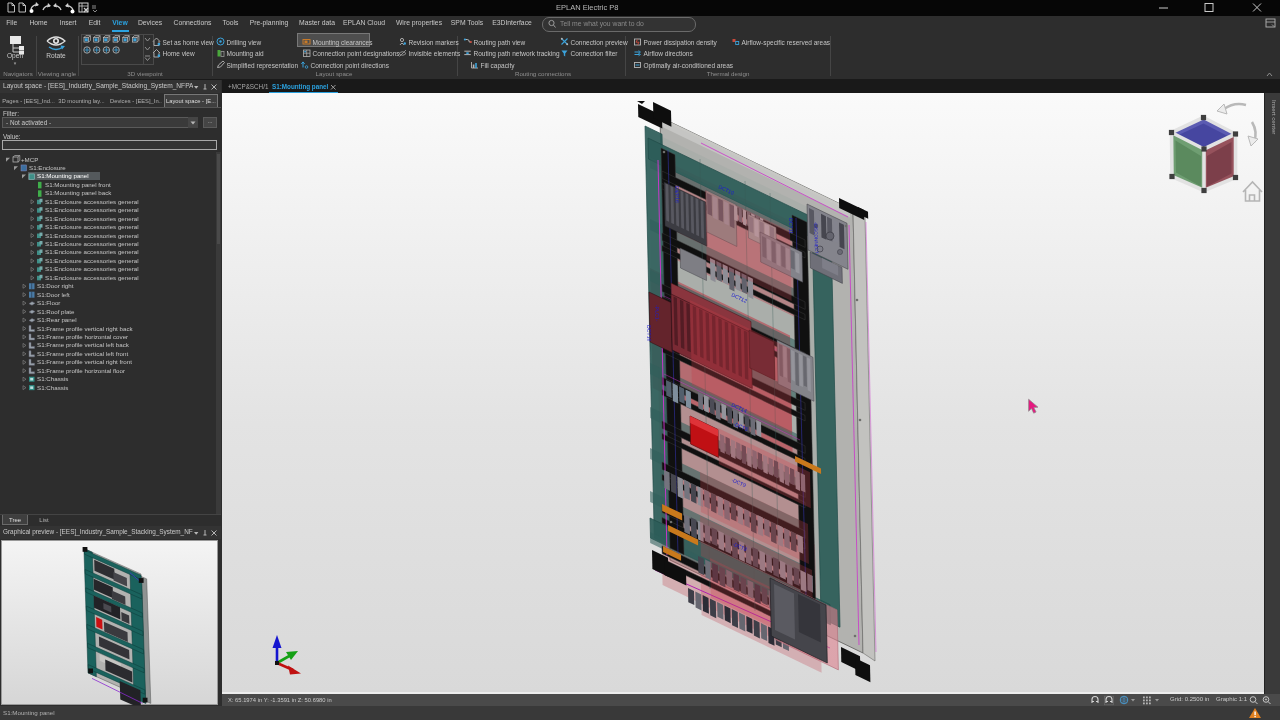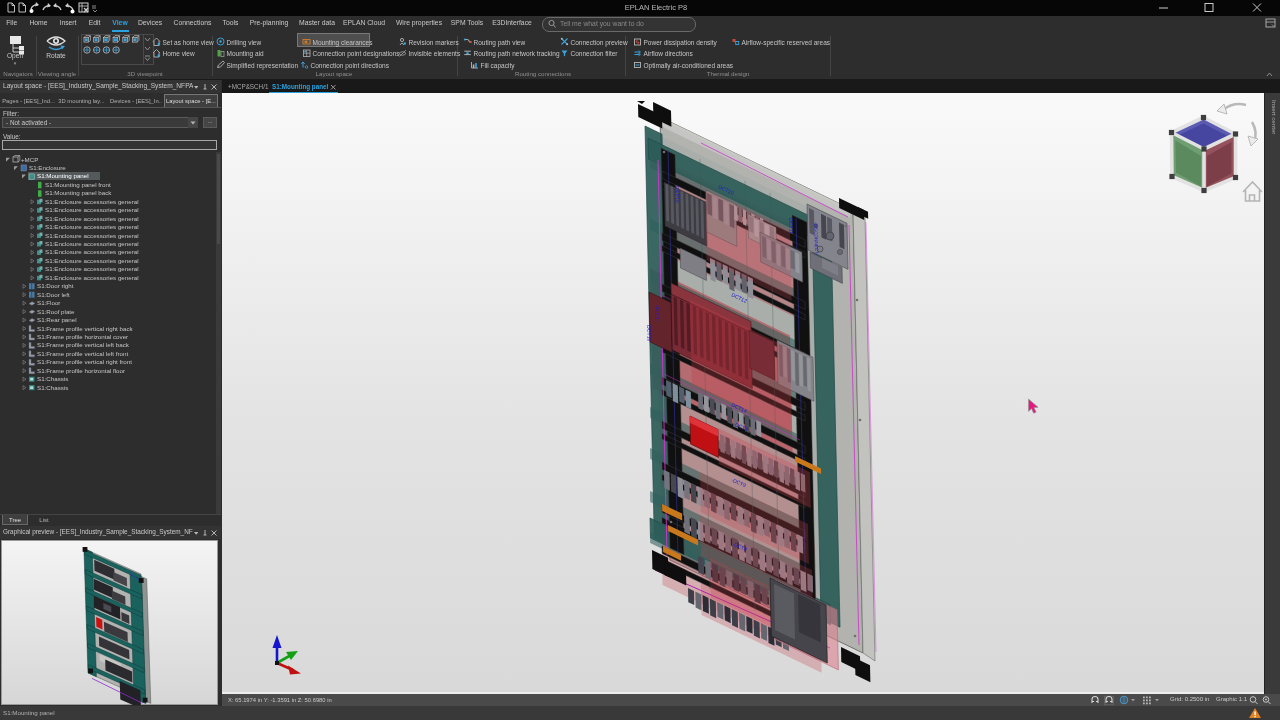--- a/index.html
+++ b/index.html
@@ -13,21 +13,21 @@
       <path d="M61 10 q-2 -5 -7 -4" fill="none" stroke="#cfcfcf" stroke-width="1.4"></path>
       <path d="M56 3 l-3 3 l4 1.5 z" fill="#cfcfcf"></path>
       <path d="M73 10 q-2 -5 -7 -4" fill="none" stroke="#cfcfcf" stroke-width="1.4"></path>
       <path d="M68 3 l-3 3 l4 1.5 z" fill="#cfcfcf"></path>
       <circle cx="72.5" cy="11.5" r="2" fill="#fff"></circle>
       <rect x="79" y="3" width="9" height="9" fill="none" stroke="#cfcfcf" stroke-width="1"></rect>
       <path d="M79 6 h9 M82 3 v9" stroke="#cfcfcf" stroke-width="0.8"></path>
       <path d="M84 8 l4 4 M88 8 l-4 4" stroke="#cfcfcf" stroke-width="1.2"></path>
       <path d="M92 6 h4 M92 8 h4 M93 10 l2 2 l2 -2" fill="none" stroke="#9a9a9a" stroke-width="0.9"></path>
     </svg>
-    <div style="position:absolute;left:556px;top:3px;width:200px;height:12px;color:#b9b9b9;font-size:7.5px;text-align:center">EPLAN Electric P8</div>
+    <div style="position:absolute;left:556px;top:3px;width:200px;height:12px;color:#b9b9b9;font-size:7.5px;text-align:left">EPLAN Electric P8</div>
     <svg style="position:absolute;left:1150px;top:0px;width:130px;height:16px" viewBox="1150 0 130 16">
       <line x1="1159" y1="8" x2="1168" y2="8" stroke="#c9c9c9" stroke-width="1"></line>
       <rect x="1205" y="3.5" width="8" height="8" fill="none" stroke="#c9c9c9" stroke-width="1"></rect>
       <path d="M1253 3.5 l8 8 M1261 3.5 l-8 8" stroke="#c9c9c9" stroke-width="1"></path>
     </svg>
     <div style="position:absolute;left:0;top:16px;width:1280px;height:17px;background:#2d2d2d"></div>
     <div style="position:absolute;left:-28.3px;top:19px;width:80px;height:11px;color:#c9c9c9;font-size:6.8px;font-weight:400;text-align:center">File</div>
     <div style="position:absolute;left:-1.5px;top:19px;width:80px;height:11px;color:#c9c9c9;font-size:6.8px;font-weight:400;text-align:center">Home</div>
     <div style="position:absolute;left:28px;top:19px;width:80px;height:11px;color:#c9c9c9;font-size:6.8px;font-weight:400;text-align:center">Insert</div>
     <div style="position:absolute;left:54.5px;top:19px;width:80px;height:11px;color:#c9c9c9;font-size:6.8px;font-weight:400;text-align:center">Edit</div>

